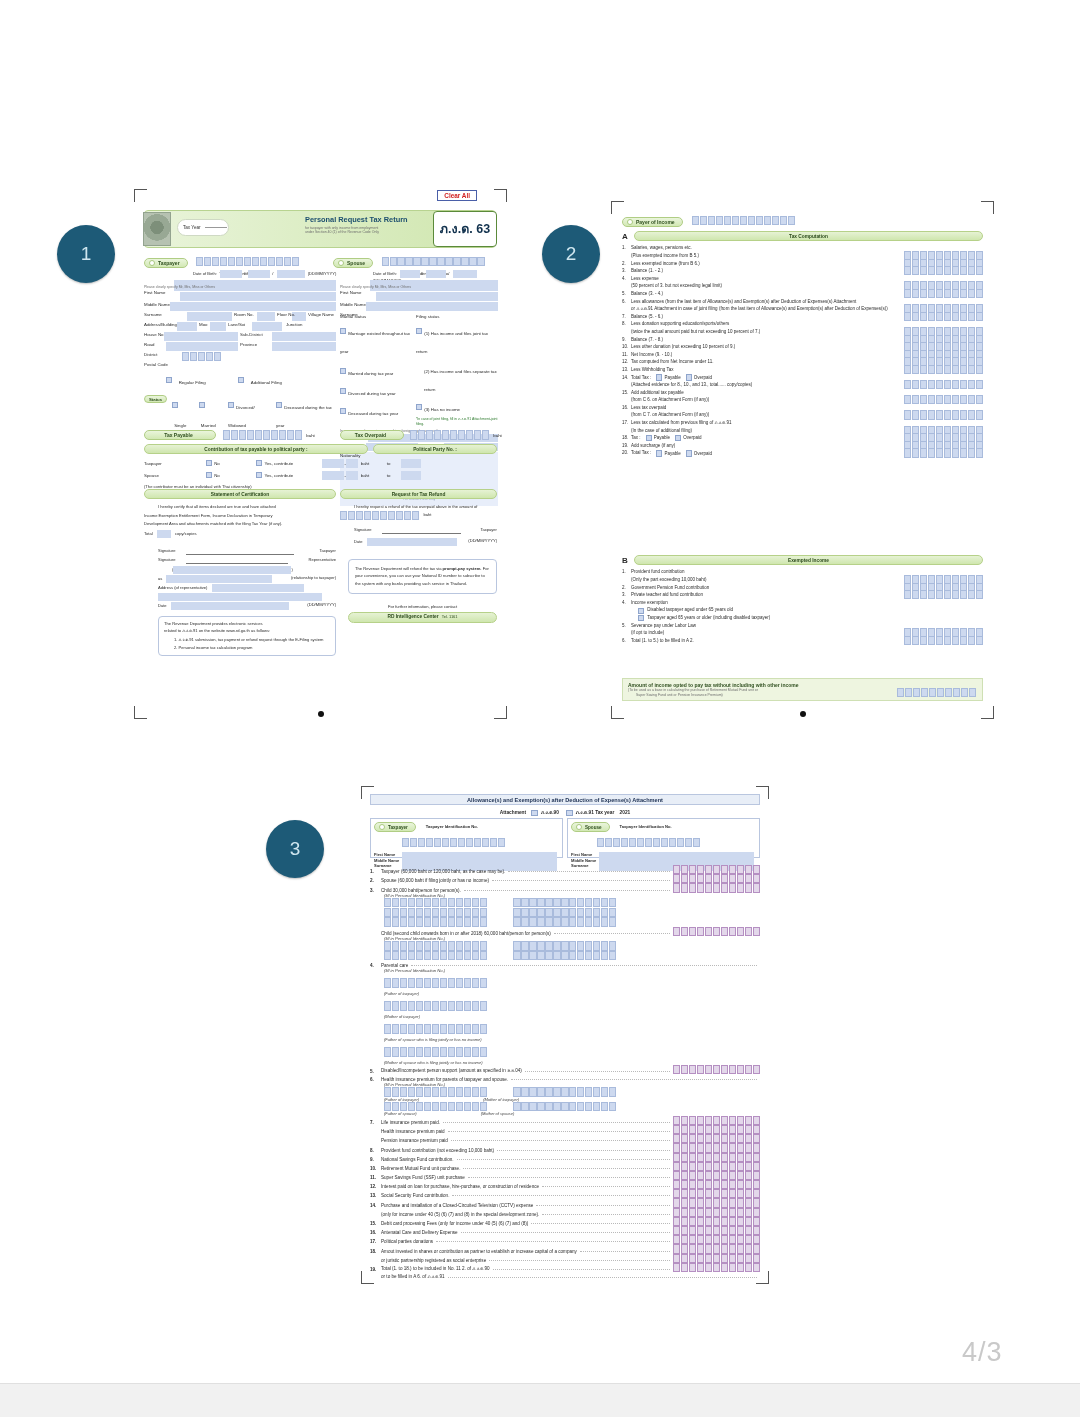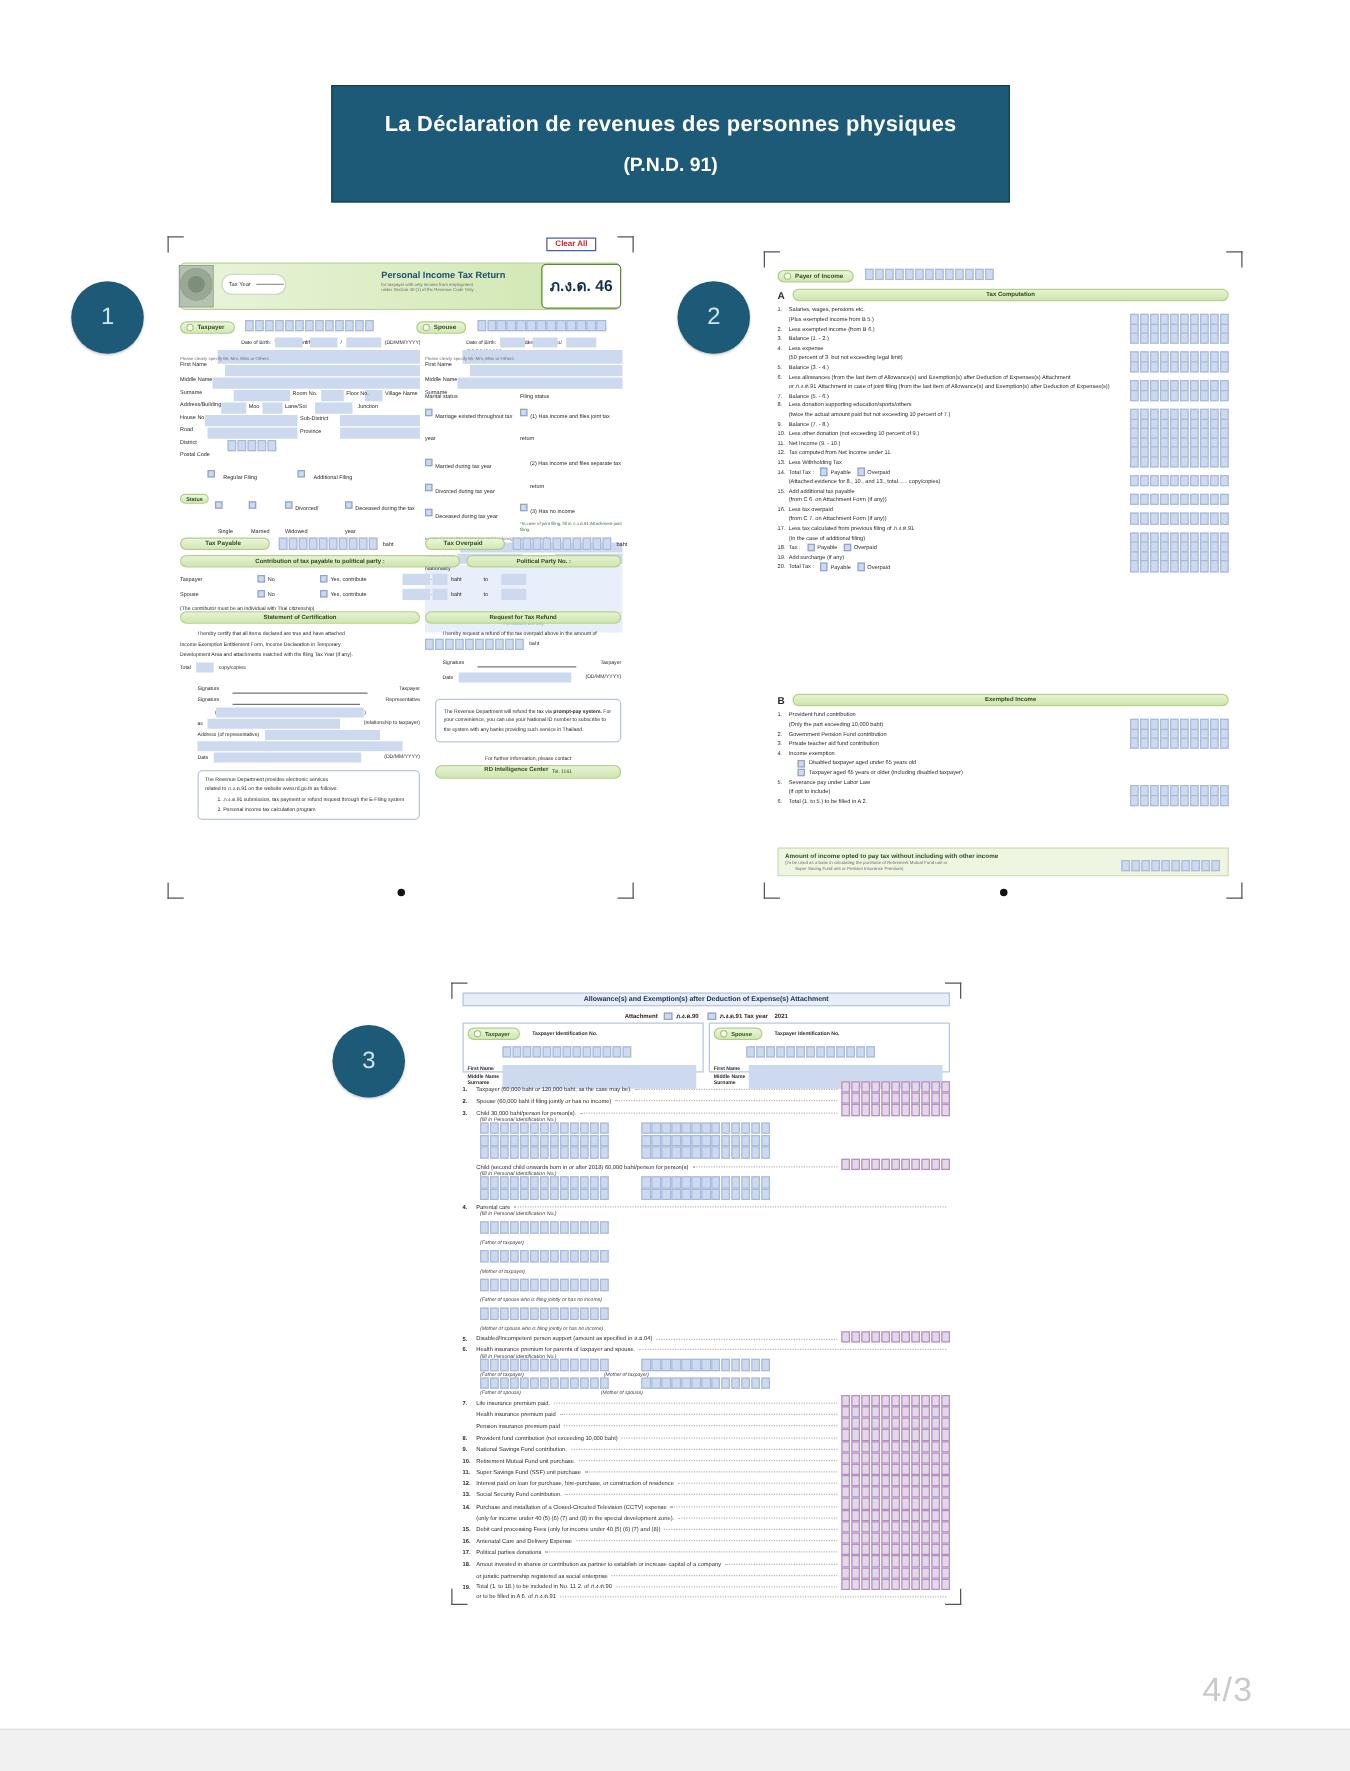--- a/index.html
+++ b/index.html
@@ -128,24 +128,20 @@
 
   
   .line { display:flex; align-items:center; font-size:4.5px; line-height:1.5; min-height:7.6px; }
   .num { width:9px; flex:none; }
 </style>
 </head>
 <body>
 
 <div class="slide">
 
-  <div class="title-banner">
-    <div class="title-line1">La Déclaration de revenues des personnes physiques</div>
-    <div class="title-line2">(P.N.D. 91)</div>
-  </div>
 
   <div class="badge" id="badge1">1</div>
   <div class="badge" id="badge2">2</div>
   <div class="badge" id="badge3">3</div>
 
   <div class="sheet" id="sheet1">
     <div class="crop tl"></div>
     <div class="crop tr"></div>
     <div class="crop bl"></div>
     <div class="crop br"></div>
@@ -153,25 +149,25 @@
 
     <div class="clearall">Clear All</div>
 
     <div class="s1-head"></div>
     <div class="emblem"></div>
     <div class="taxyear-pill">
       <span>Tax Year</span>
       <span style="display:inline-block;width:22px;border-bottom:.5px solid #999;margin-left:4px;"></span>
     </div>
     <div style="position:absolute;left:172px;top:27px;width:120px;">
-      <div style="font-size:7.4px;font-weight:bold;color:#1d4f6e;">Personal Income Tax Return</div>
+      <div style="font-size:7.4px;font-weight:bold;color:#1d4f6e;">Personal Request Tax Return</div>
       <div class="xtiny" style="margin-top:1.5px;">for taxpayer with only income from employment</div>
       <div class="xtiny">under Section 40 (1) of the Revenue Code Only</div>
     </div>
-    <div class="pnd-box">ภ.ง.ด. 46</div>
+    <div class="pnd-box">ภ.ง.ด. 63</div>
 
     <div style="position:absolute;left:11px;top:64px;">
       <span class="greenpill">
         <span class="circmark"></span>
         <span>Taxpayer</span>
       </span>
       <span class="boxrow" style="margin-left:4px;">
         <i class="cell"></i>
           <i class="cell"></i>
           <i class="cell"></i>

